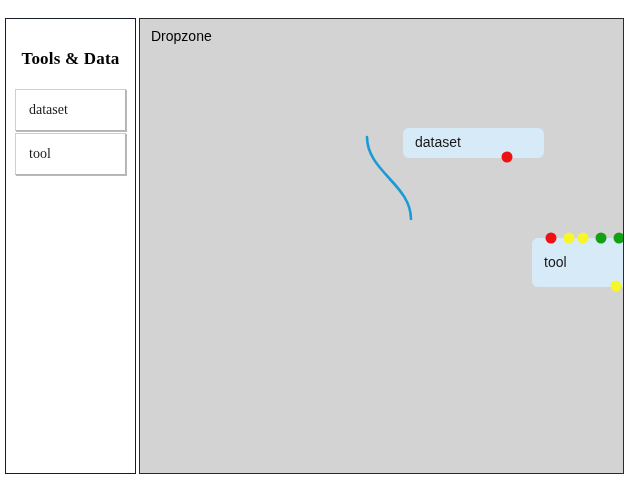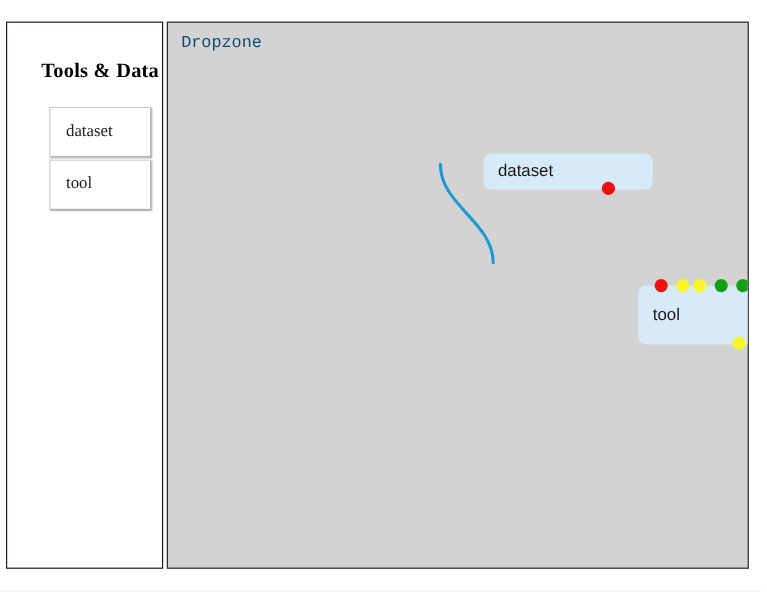--- a/index.html
+++ b/index.html
@@ -19,21 +19,20 @@
   
   #sidebar {
     position: absolute;
     left: 5px;
     top: 18px;
     width: 131px;
     height: 456px;
     box-sizing: border-box;
     background: #ffffff;
     border: 1px solid #151c2b;
-    padding-left: 26px;
   }
   #sidebar-title {
     font-family: "Liberation Serif", serif;
     font-weight: bold;
     font-size: 17px;
     color: #000000;
     text-align: center;
     margin-top: 30px;
     margin-bottom: 20px;
     letter-spacing: 0.2px;
@@ -68,23 +67,23 @@
     height: 456px;
     box-sizing: border-box;
     background: #d3d3d3;
     border: 1px solid #2b2b2b;
     overflow: hidden;
   }
   #dropzone-label {
     position: absolute;
     left: 11px;
     top: 9px;
-    font-family: Liberation Mono, monospace;
+    font-family: Liberation Sans, sans-serif;
     font-size: 14px;
-    color: #0c4a6e;
+    color: #000000;
   }
 
   
   .node {
     position: absolute;
     box-sizing: border-box;
     background: #d6eaf8;
     border-radius: 6px;
     cursor: move;
   }

